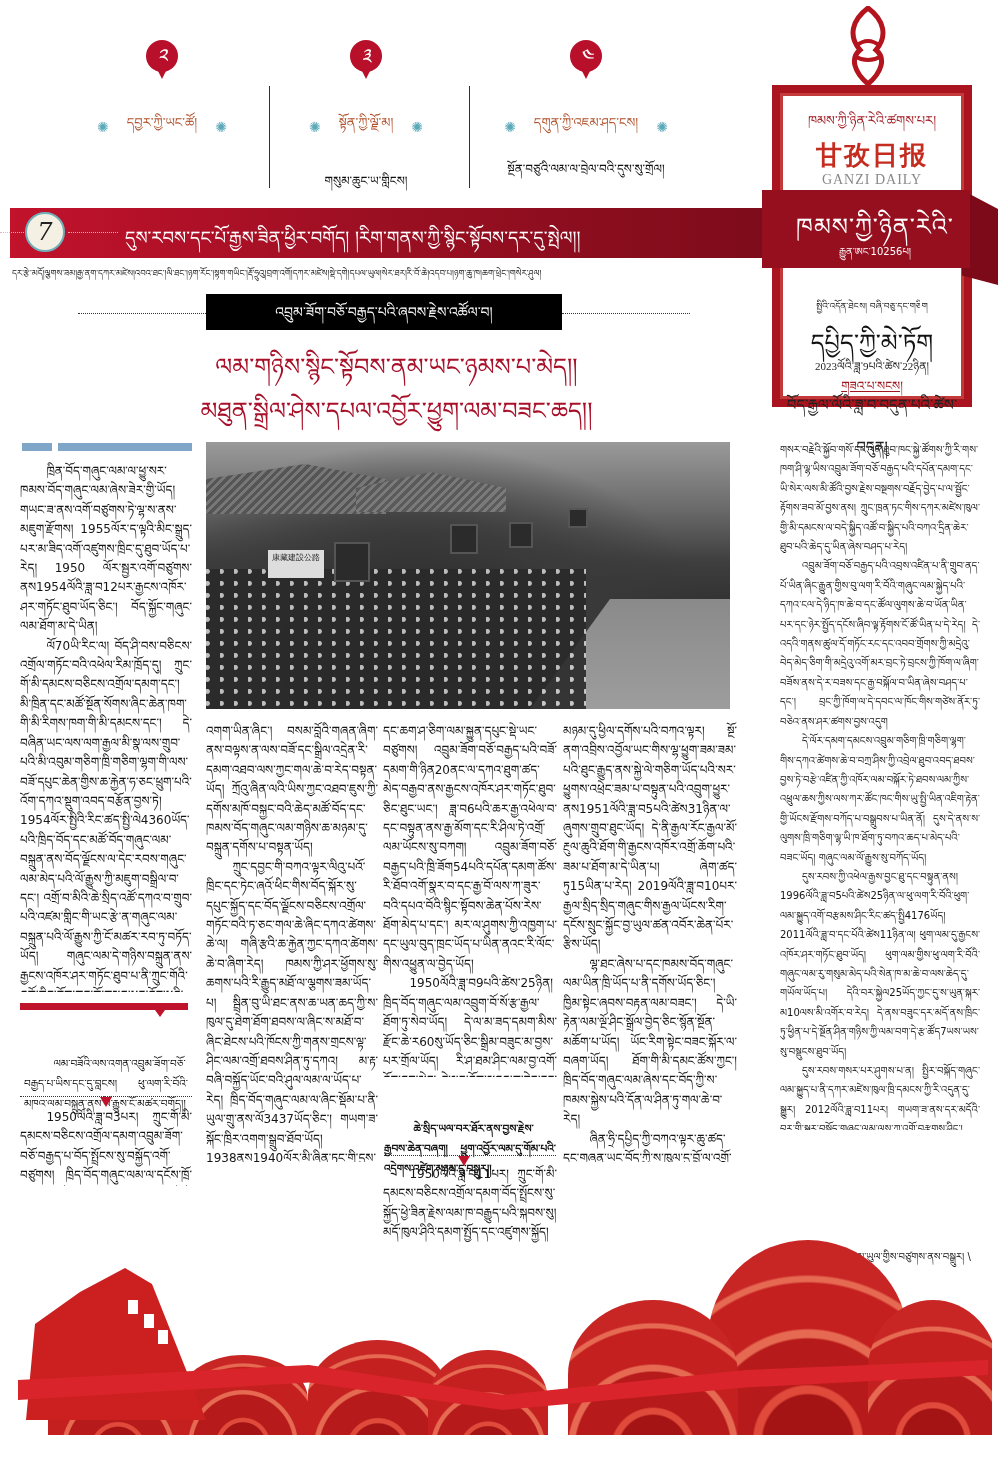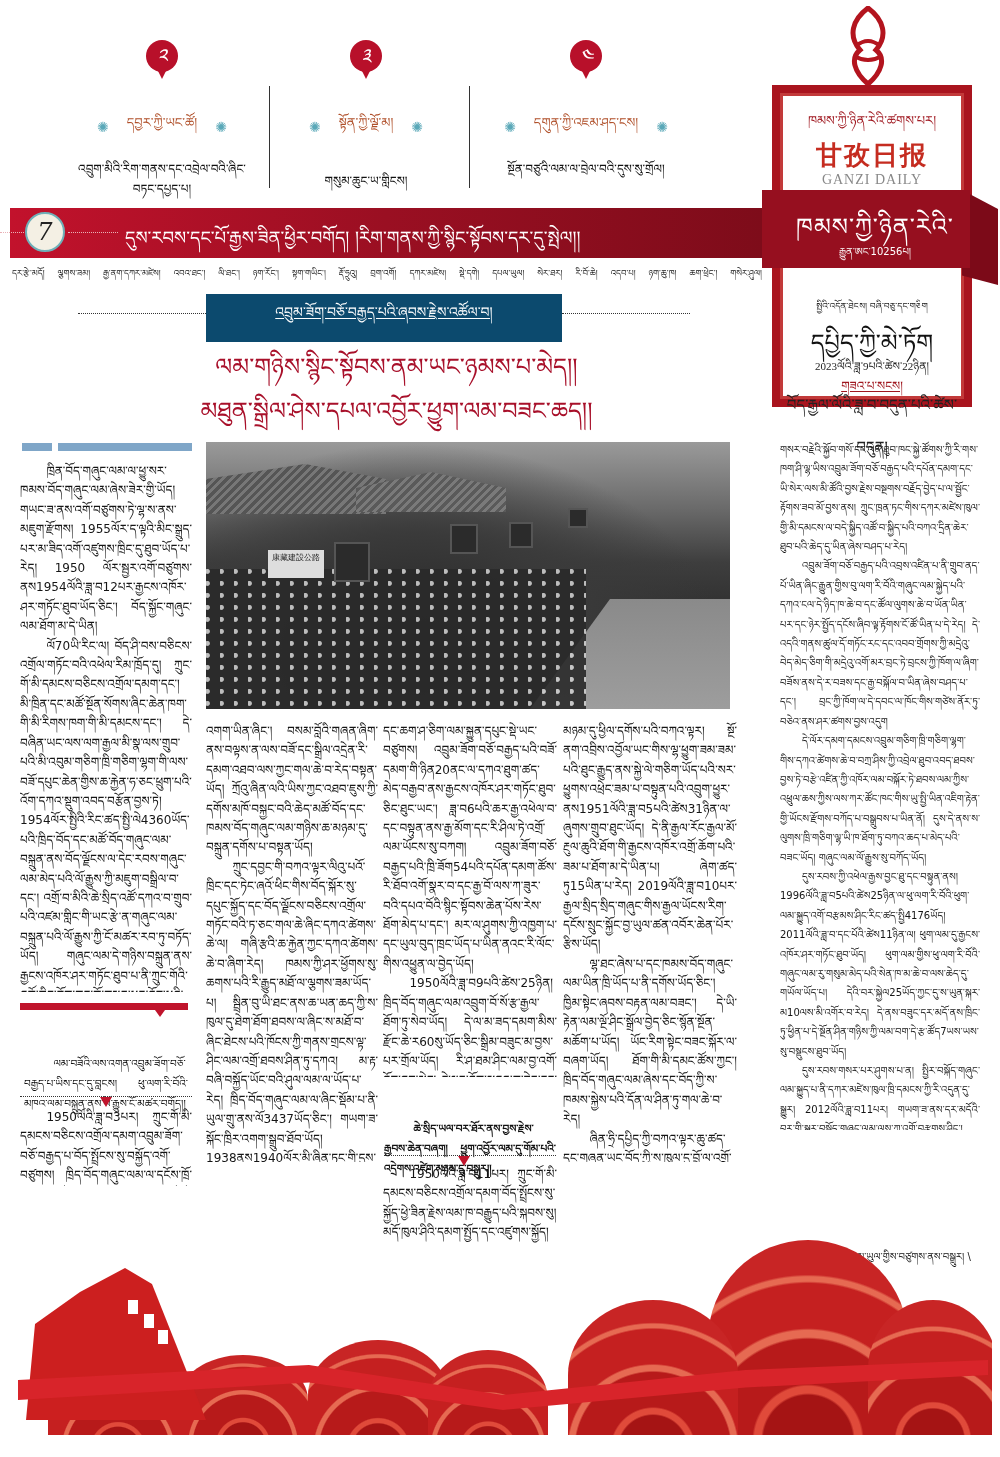--- a/index.html
+++ b/index.html
@@ -47,23 +47,23 @@
     clip-path: polygon(0 0, 100% 20%, 100% 100%, 0 90%); }
   .banner-title-tibetan { position: absolute; left: 780px; top: 200px; width: 190px; text-align: center; color: #fff; font-size: 24px; font-family: "DejaVu Serif", serif; letter-spacing: 1px; }
   .banner-issue { position: absolute; left: 780px; top: 240px; width: 190px; text-align: center; color: #fff; font-size: 10px; }
   .page-badge { position: absolute; left: 25px; top: 212px; width: 40px; height: 40px; border-radius: 50%;
     background: #f4f0e4; border: 2px solid #6fb0b8; color: #222; font-family: "DejaVu Serif", serif;
     font-style: italic; font-size: 24px; text-align: center; line-height: 36px; }
   .banner-dots { position: absolute; left: 68px; top: 232px; width: 50px; border-top: 1px dotted #e9b0b5; }
   .banner-dots-left { position: absolute; left: 0; top: 232px; width: 24px; border-top: 1px dotted #e9b0b5; }
   .banner-heading { position: absolute; left: 125px; top: 218px; width: 630px; color: #fff; font-size: 18px; white-space: nowrap; overflow: hidden; }
 
-  .county-list { position: absolute; left: 12px; top: 264px; width: 750px; font-size: 8.5px; color: #111; white-space: nowrap; display: flex; justify-content: space-between; }
-
-  .kicker-box { position: absolute; left: 206px; top: 294px; width: 356px; height: 48px; background: #0c4a6e; color: #fff; font-size: 14px; text-align: center; line-height: 36px; text-decoration: underline; }
+  .county-list { position: absolute; left: 12px; top: 264px; width: 750px; font-size: 8.5px; color: #111; white-space: nowrap; display: flex; justify-content: flex-start; }
+
+  .kicker-box { position: absolute; left: 206px; top: 294px; width: 356px; height: 36px; background: #000000; color: #fff; font-size: 14px; text-align: center; line-height: 36px; }
   .kicker-dots-l { position: absolute; left: 78px; top: 313px; width: 128px; border-top: 1px dotted #333; }
   .kicker-dots-r { position: absolute; left: 562px; top: 313px; width: 128px; border-top: 1px dotted #333; }
 
   .headline { position: absolute; left: 0; width: 772px; text-align: center; color: #a8102a; font-size: 24px; font-family: "DejaVu Serif", serif; white-space: nowrap; padding-left: 21px; }
   .headline.l1 { top: 340px; }
   .headline.l2 { top: 384px; }
 
   
   .col { position: absolute; font-size: 12px; line-height: 19.4px; color: #151515; text-align: justify; overflow: hidden; }
   .col p { text-indent: 2.2em; }
@@ -116,21 +116,20 @@
 </head>
 <body>
 
 <div class="teaser" style="left:62px;">
   <div class="num-badge">༢</div>
   <div class="section-row">
     <span class="flower">✺</span>
     <span class="section-name">དབྱར་ཀྱི་ཡང་ཚོ།</span>
     <span class="flower">✺</span>
   </div>
-  <div class="teaser-text">འབྲུག་མིའི་རིག་གནས་དང་འབྲེལ་བའི་ཞིང་བཏང་དཔྱད་པ།</div>
 </div>
 <div class="vdivider" style="left:269px;"></div>
 
 <div class="teaser" style="left:266px;">
   <div class="num-badge">༣</div>
   <div class="section-row">
     <span class="flower">✺</span>
     <span class="section-name">སྟོན་ཀྱི་ལྗོ་མ།</span>
     <span class="flower">✺</span>
   </div>

